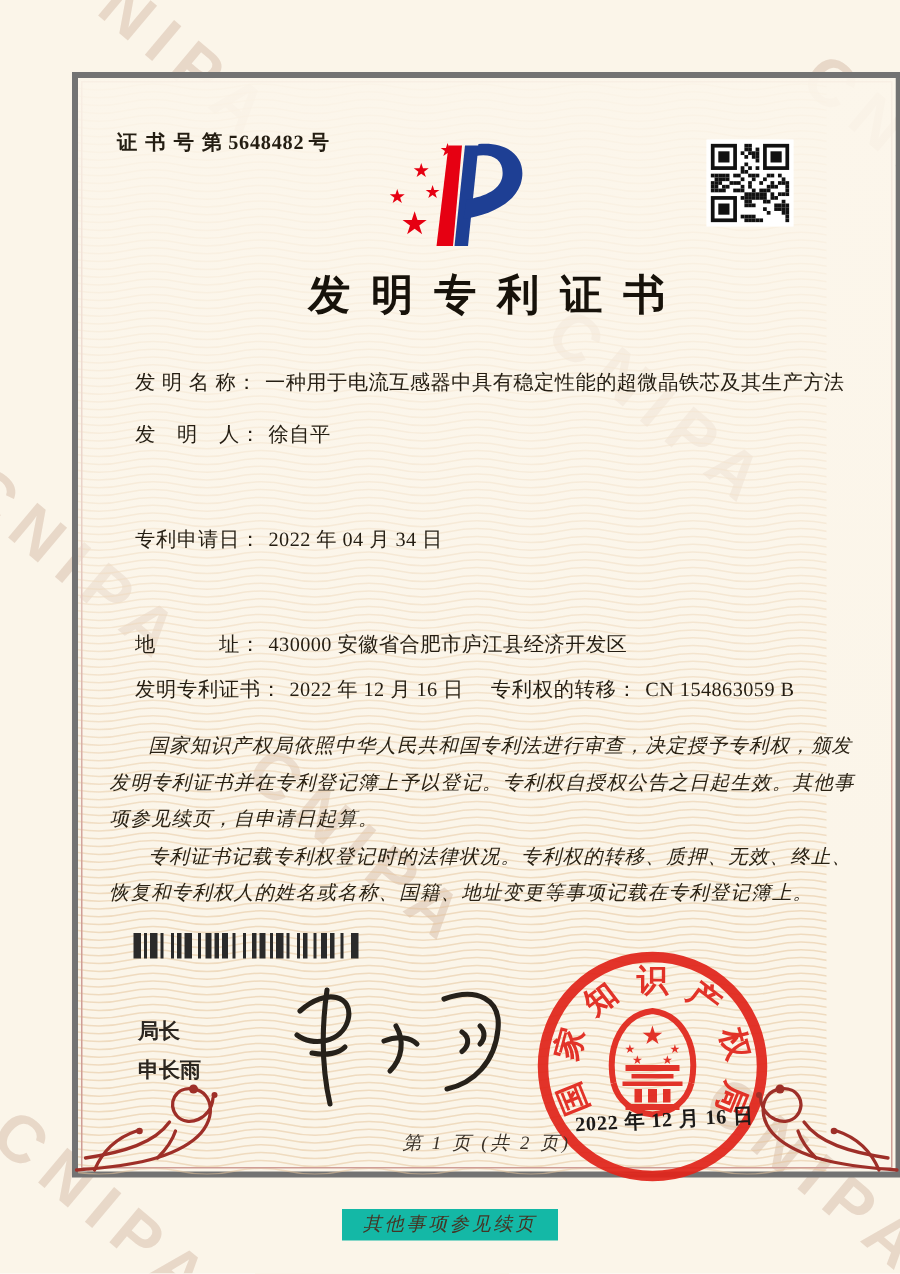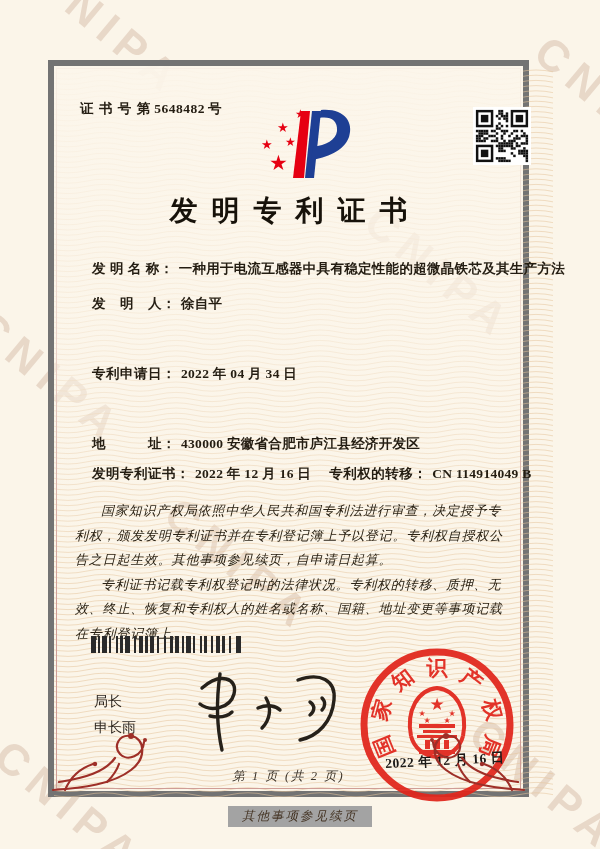--- a/index.html
+++ b/index.html
@@ -4,66 +4,66 @@
 <style>
   html,body{margin:0;padding:0;}
   .page{position:relative;width:600px;height:849px;background:#fbf5e9;overflow:hidden;
         font-family:"Liberation Serif","DejaVu Serif",serif;color:#241d12;}
   
   .wm-layer{position:absolute;inset:0;z-index:1;pointer-events:none;}
   .wm{position:absolute;font-family:"Liberation Sans","DejaVu Sans",sans-serif;
       font-weight:bold;font-size:44px;letter-spacing:9px;color:rgba(190,150,125,0.30);
       transform:rotate(40deg);white-space:nowrap;}
   
-  .frame{position:absolute;left:48px;top:60px;width:481px;height:737px;z-index:2;
-         border:6px solid #737373;box-sizing:border-box;}
+  .frame{position:absolute;left:48px;top:48px;width:553px;height:737px;z-index:2;
+         border:4px solid #737373;box-sizing:border-box;}
   .frame-inner{position:absolute;inset:2px;border:1px solid #cf9d96;pointer-events:none;}
   .waves{position:absolute;inset:0;z-index:0;}
   .fade{position:absolute;inset:0;z-index:1;pointer-events:none;
         background:linear-gradient(180deg,rgba(252,246,235,0.92) 0%,rgba(252,246,235,0.6) 38%,rgba(252,246,235,0.25) 58%,rgba(252,246,235,0) 75%);}
   .content{position:absolute;inset:0;z-index:3;}
   
   .cert-no{position:absolute;left:26px;top:34px;font-size:13.5px;font-weight:600;letter-spacing:1px;}
   .cert-no .num{letter-spacing:0.5px;padding:0 3px;}
   .logo{position:absolute;left:197px;top:40px;width:110px;height:82px;}
   .logo .star{position:absolute;color:#e60012;line-height:1;}
   .qr{position:absolute;left:419px;top:41px;width:58px;height:58px;background:#fff;}
   .title{position:absolute;left:0;right:0;top:126px;text-align:center;font-size:28px;
          font-weight:bold;letter-spacing:14px;text-indent:14px;color:#17120a;}
   
-  .row{position:absolute;left:38px;right:20px;font-size:13.5px;font-weight:700;white-space:nowrap;}
+  .row{position:absolute;left:38px;right:20px;font-size:13.5px;font-weight:400;white-space:nowrap;}
   .row .lbl{white-space:pre;letter-spacing:0.5px;}
   .row .val{margin-left:5px;letter-spacing:0.3px;}
   .row .lbl2{margin-left:18px;white-space:pre;letter-spacing:0.5px;}
   
   .paras{position:absolute;left:21px;right:19px;top:433px;font-size:13px;line-height:24.5px;
          font-style:italic;letter-spacing:0.8px;color:#2a2214;}
   .paras p{margin:0;text-indent:2em;}
   
   .barcode{position:absolute;left:37px;top:570px;width:152px;height:17px;display:flex;align-items:stretch;}
   .barcode i{display:block;height:100%;}
   
   .signer{position:absolute;left:40px;top:622px;font-family:"Liberation Sans","DejaVu Sans",sans-serif;
-          font-weight:normal;font-size:14px;color:#2c2620;line-height:26px;}
+          font-weight:bold;font-size:14px;color:#2c2620;line-height:26px;}
   .autograph{position:absolute;left:120px;top:598px;}
   
   .seal{position:absolute;left:302px;top:578px;width:162px;height:162px;}
   .seal svg{position:absolute;inset:0;opacity:0.93;}
   .seal-date{position:absolute;left:14px;top:108px;width:150px;text-align:center;
              font-size:13.5px;font-weight:700;color:#1c1a18;transform:rotate(-3deg);
              letter-spacing:0.5px;white-space:nowrap;}
   .page-num{position:absolute;left:0;right:0;top:702px;text-align:center;font-size:12.5px;
             font-style:italic;letter-spacing:2px;color:#3a3228;}
   
   .flourish{position:absolute;bottom:-3px;width:108px;height:108px;color:#9e2f28;}
   .flourish.left{left:-3px;}
   .flourish.right{right:-3px;transform:scaleX(-1);}
   
   .footnote{position:absolute;left:0;right:0;top:806px;text-align:center;z-index:3;}
-  .footnote span{display:inline-block;background:#a3a3a3;padding:2px 14px;font-size:12.5px;
+  .footnote span{display:inline-block;background:#14b8a6;padding:2px 14px;font-size:12.5px;
                  font-style:italic;letter-spacing:2px;color:#453525;}
 </style>
 </head>
 <body>
 
 <div class="page">
 
   <div class="wm-layer" id="wm-layer">
       <span class="wm" style="left: 20px; top: 4px;">CNIPA</span>
       <span class="wm" style="left: 350px; top: 248px;">CNIPA</span>
@@ -373,21 +373,21 @@
           <rect x="5.199999999999999" y="38.8" width="12" height="12" fill="#fff"></rect>
           <rect x="7.6" y="41.199999999999996" width="7.199999999999999" height="7.199999999999999" fill="#111"></rect>
         </svg>
 
       <div class="title">发明专利证书</div>
 
       <div class="row" style="top:194px"><span class="lbl">发 明 名 称：</span><span class="val">一种用于电流互感器中具有稳定性能的超微晶铁芯及其生产方法</span></div>
       <div class="row" style="top:229px"><span class="lbl">发　明　人：</span><span class="val">徐自平</span></div>
       <div class="row" style="top:299px"><span class="lbl">专利申请日：</span><span class="val">2022 年 04 月 34 日</span></div>
       <div class="row" style="top:369px"><span class="lbl">地　　　址：</span><span class="val">430000  安徽省合肥市庐江县经济开发区</span></div>
-      <div class="row" style="top:399px"><span class="lbl">发明专利证书：</span><span class="val">2022 年 12 月 16 日</span><span class="lbl2">专利权的转移：</span><span class="val">CN 114914049 B</span></div>
+      <div class="row" style="top:399px"><span class="lbl">发明专利证书：</span><span class="val">2022 年 12 月 16 日</span><span class="lbl2">专利权的转移：</span><span class="val">CN 154863059 B</span></div>
 
       <div class="paras">
         <p>国家知识产权局依照中华人民共和国专利法进行审查，决定授予专利权，颁发发明专利证书并在专利登记簿上予以登记。专利权自授权公告之日起生效。其他事项参见续页，自申请日起算。</p>
         <p>专利证书记载专利权登记时的法律状况。专利权的转移、质押、无效、终止、恢复和专利权人的姓名或名称、国籍、地址变更等事项记载在专利登记簿上。</p>
       </div>
 
       <div class="barcode" id="barcode">
           <i style="width: 4.53731px; background: rgb(42, 42, 42);"></i>
           <i style="width: 2.26866px; background: transparent;"></i>
           <i style="width: 2.26866px; background: rgb(42, 42, 42);"></i>

